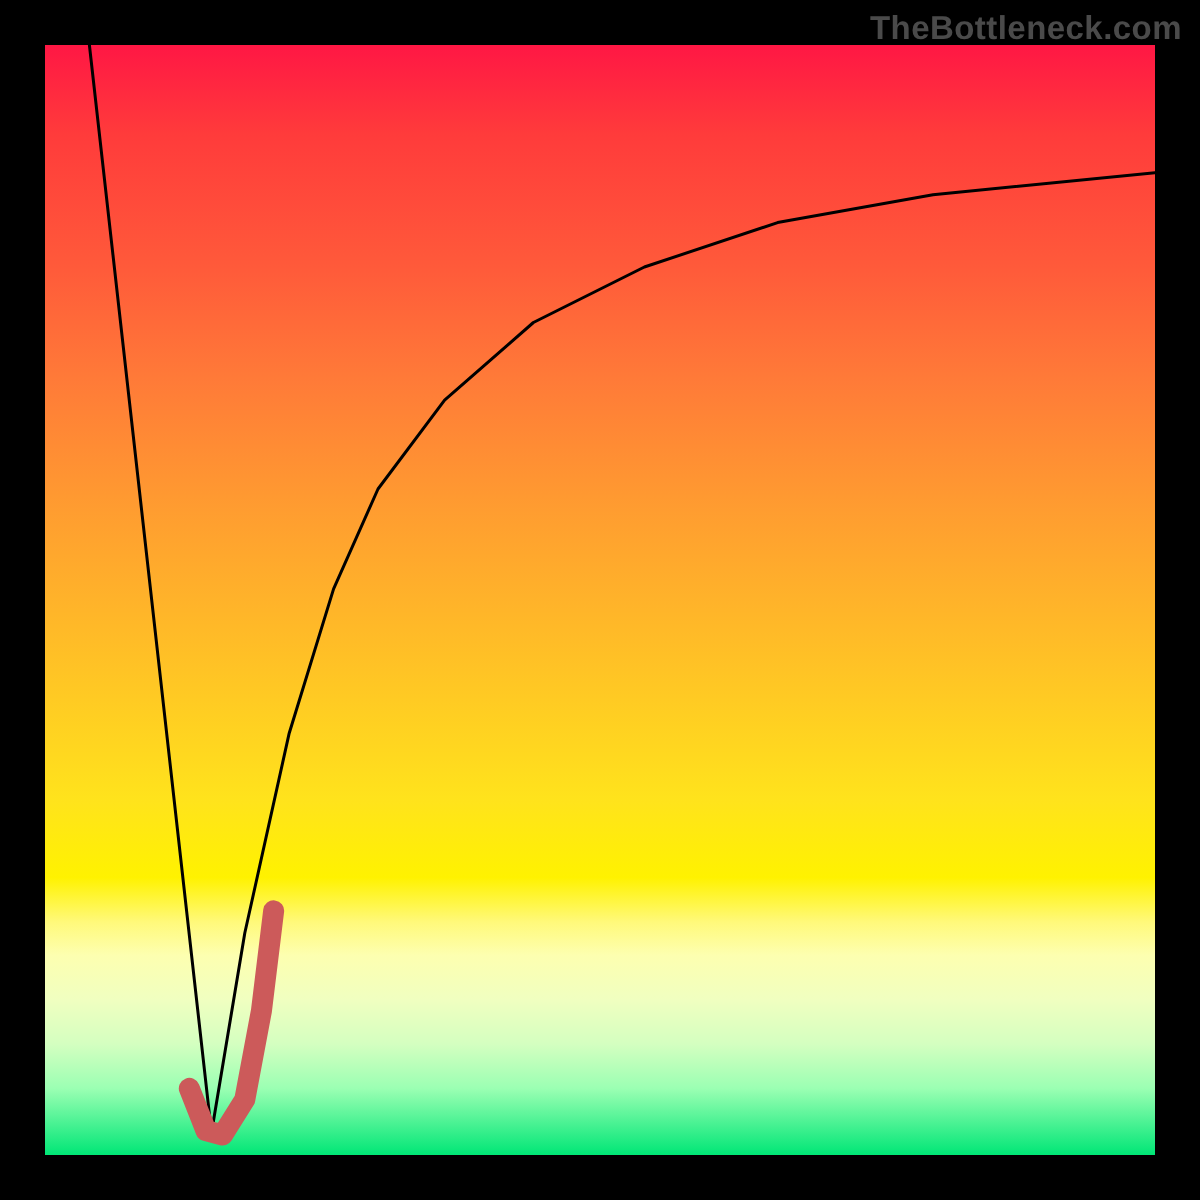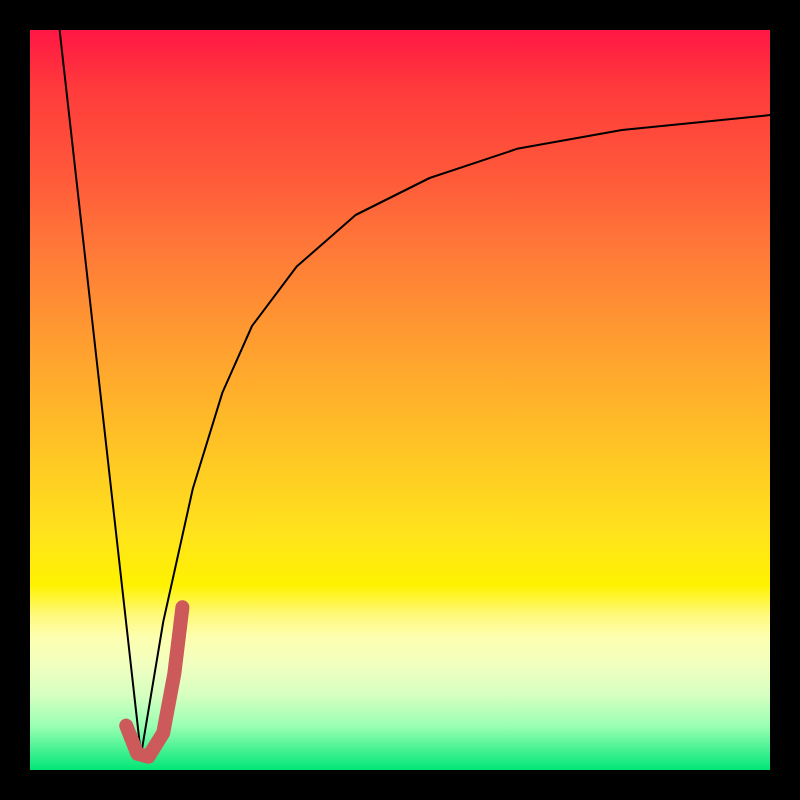--- a/index.html
+++ b/index.html
@@ -59,20 +59,21 @@
     font-weight: 600;
     letter-spacing: 0.3px;
     user-select: none;
   }
 </style>
 </head>
 <body>
 
 <div class="frame">
 
+  <div class="watermark">TheBottleneck.com</div>
 
   <div class="plot-area">
     <div class="gradient-bg"></div>
 
     <svg class="curves" viewBox="0 0 740 740" preserveAspectRatio="none">
       <g>
           <path d="M29.60 0.00 L111.00 725.20" fill="none" stroke="#000000" stroke-width="2" stroke-linecap="round" stroke-linejoin="round"></path>
           <path d="M111.00 725.20 L133.20 592.00 L162.80 458.80 L192.40 362.60 L222.00 296.00 L266.40 236.80 L325.60 185.00 L399.60 148.00 L488.40 118.40 L592.00 99.90 L740.00 85.10" fill="none" stroke="#000000" stroke-width="2" stroke-linecap="round" stroke-linejoin="round"></path>
           <path d="M96.20 695.60 L107.30 723.72 L118.40 726.68 L133.20 703.00 L144.30 643.80 L152.44 577.20" fill="none" stroke="#cc5a5a" stroke-width="14" stroke-linecap="round" stroke-linejoin="round"></path>
         </g>

